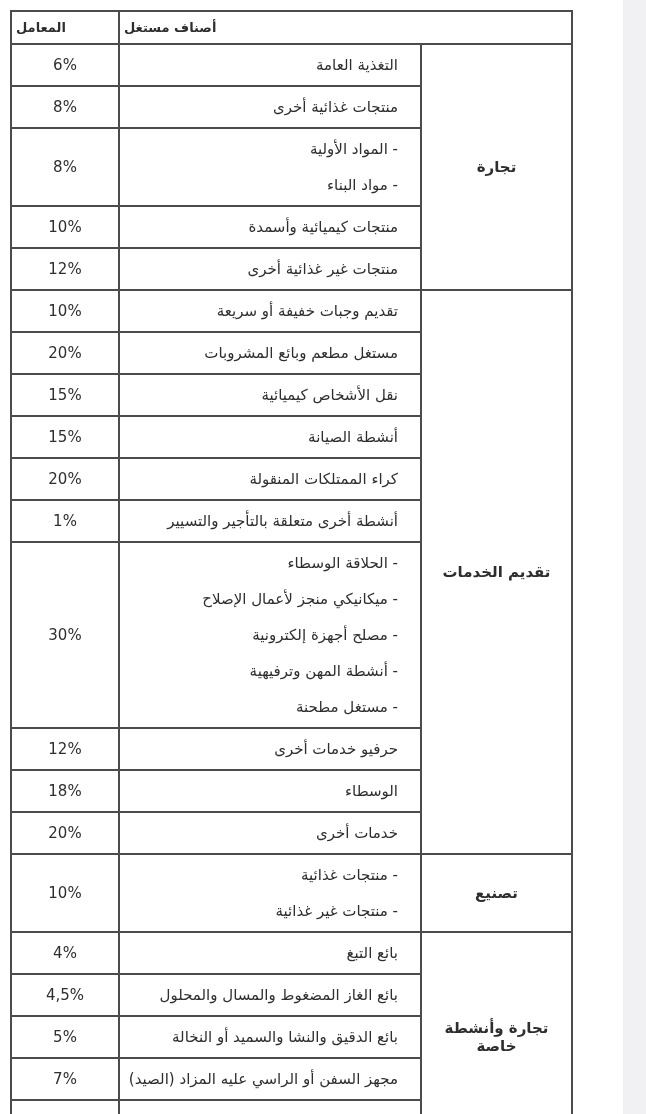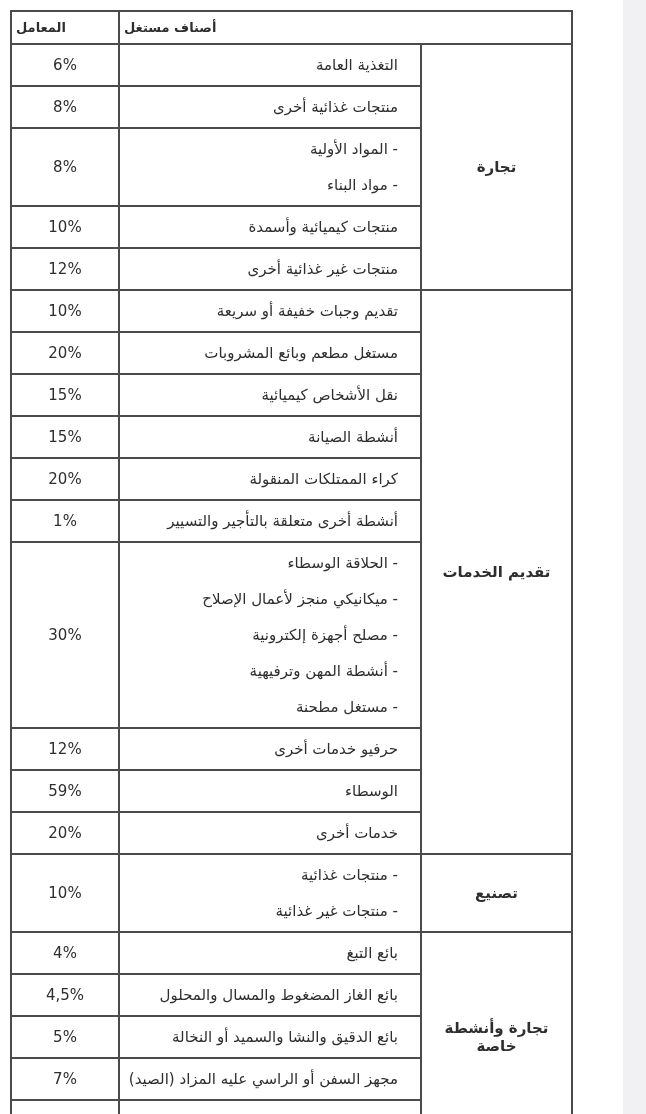--- a/index.html
+++ b/index.html
@@ -174,21 +174,21 @@
       <tr class="single">
         <td class="profession-cell">
           <div class="line">حرفيو خدمات أخرى</div>
         </td>
         <td class="coefficient-cell">12%</td>
       </tr>
       <tr class="single">
         <td class="profession-cell">
           <div class="line">الوسطاء</div>
         </td>
-        <td class="coefficient-cell">59%</td>
+        <td class="coefficient-cell">18%</td>
       </tr>
       <tr class="single">
         <td class="profession-cell">
           <div class="line">خدمات أخرى</div>
         </td>
         <td class="coefficient-cell">20%</td>
       </tr>
       <tr class="multi">
         <td rowspan="1" class="category-cell">تصنيع</td>
         <td class="profession-cell">

